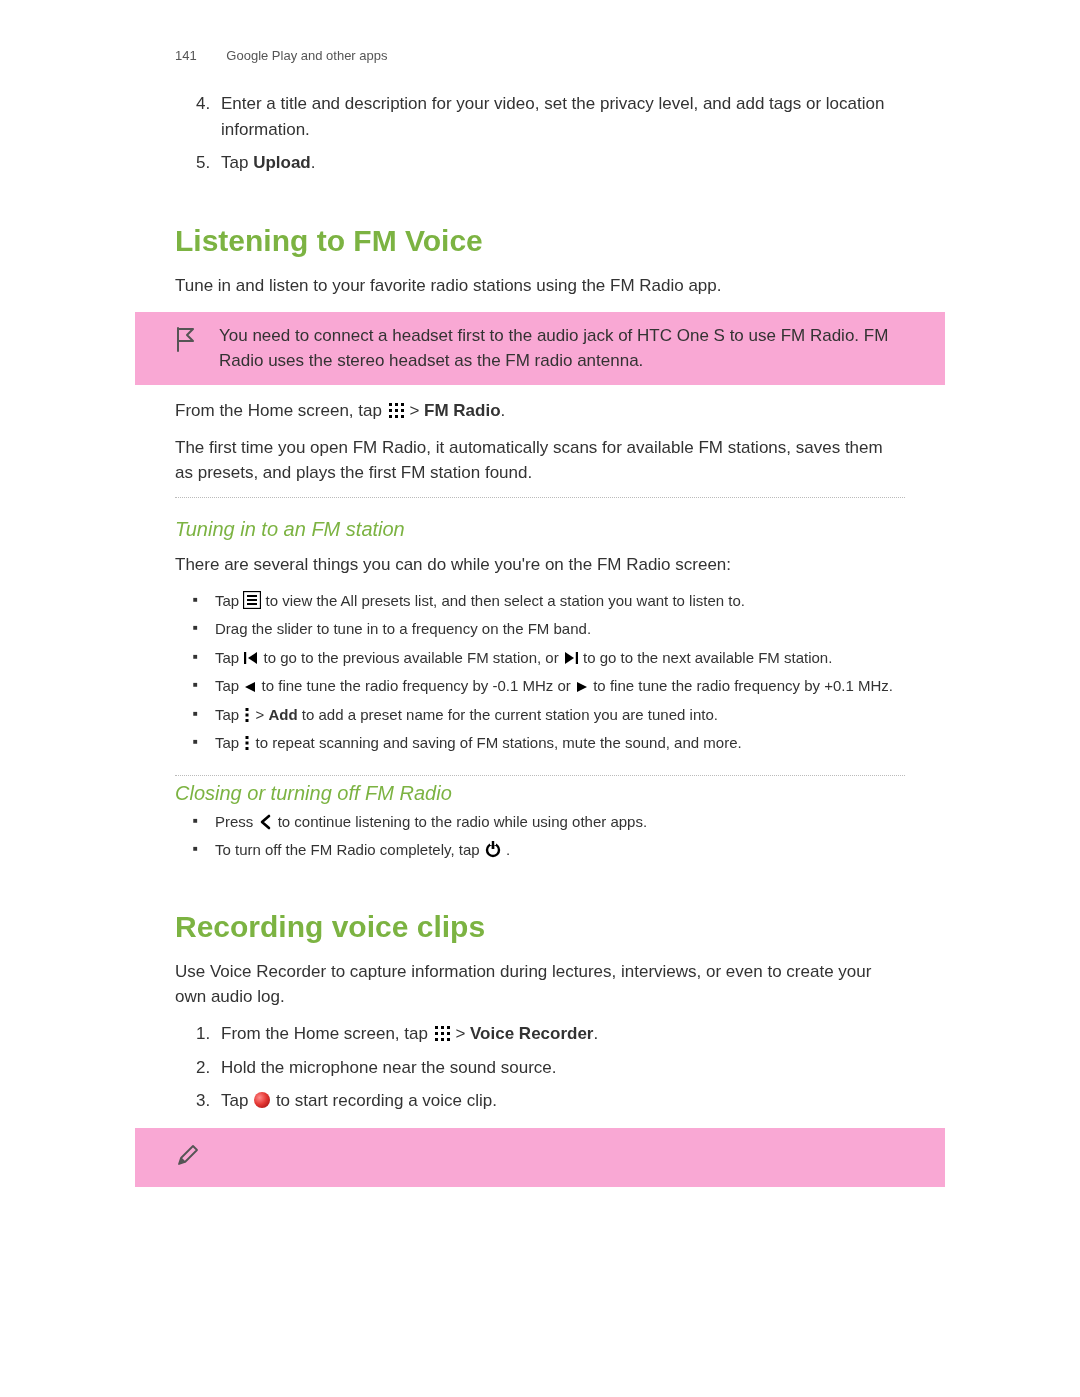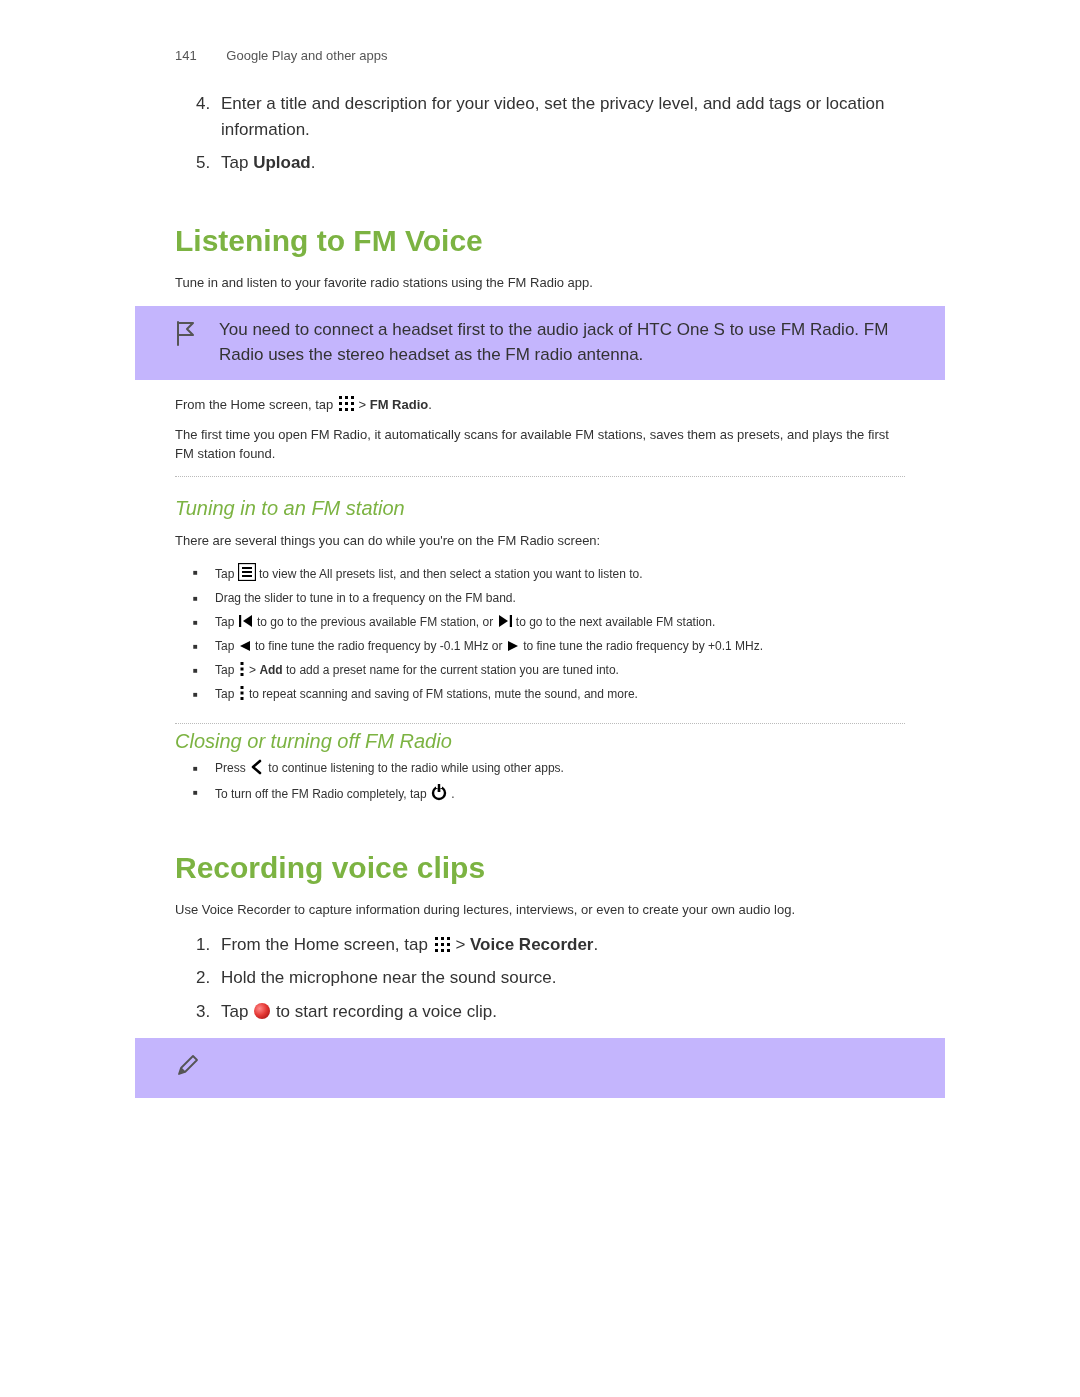--- a/index.html
+++ b/index.html
@@ -37,38 +37,38 @@
   h2.sub-title {
     color: #7CB342;
     font-size: 20px;
     font-weight: 400;
     margin: 20px 0 2px 0;
     border-top: 1px dotted #bbb;
     padding-top: 6px;
     font-style: italic;
   }
   p {
-    font-size: 13px;
+    font-size: 17px;
     line-height: 1.45;
     margin: 12px 0 12px 0;
     color: #333;
   }
   ol.numlist {
     font-size: 17px;
     line-height: 1.5;
     padding-left: 40px;
     margin: 4px 0 8px 0;
   }
   ol.numlist li {
     padding-left: 6px;
     margin-bottom: 8px;
   }
   ul.bullets {
     list-style: none;
-    font-size: 12px;
+    font-size: 15px;
     line-height: 1.5;
     padding-left: 40px;
     margin: 6px 0 10px 0;
   }
   ul.bullets li {
     position: relative;
     padding-left: 0px;
     margin-bottom: 6px;
   }
   ul.bullets li::before {
@@ -76,21 +76,21 @@
     position: absolute;
     left: -22px;
     top: 4px;
     font-size: 8px;
     color: #333;
   }
   .bold {
     font-weight: 700;
   }
   .callout {
-    background: #c4b5fd;
+    background: #f9a8d4;
     margin-left: -40px;
     margin-right: -40px;
     padding: 12px 40px 12px 40px;
     display: flex;
     align-items: flex-start;
     font-size: 17px;
     line-height: 1.45;
     margin-top: 14px;
     margin-bottom: 14px;
   }

